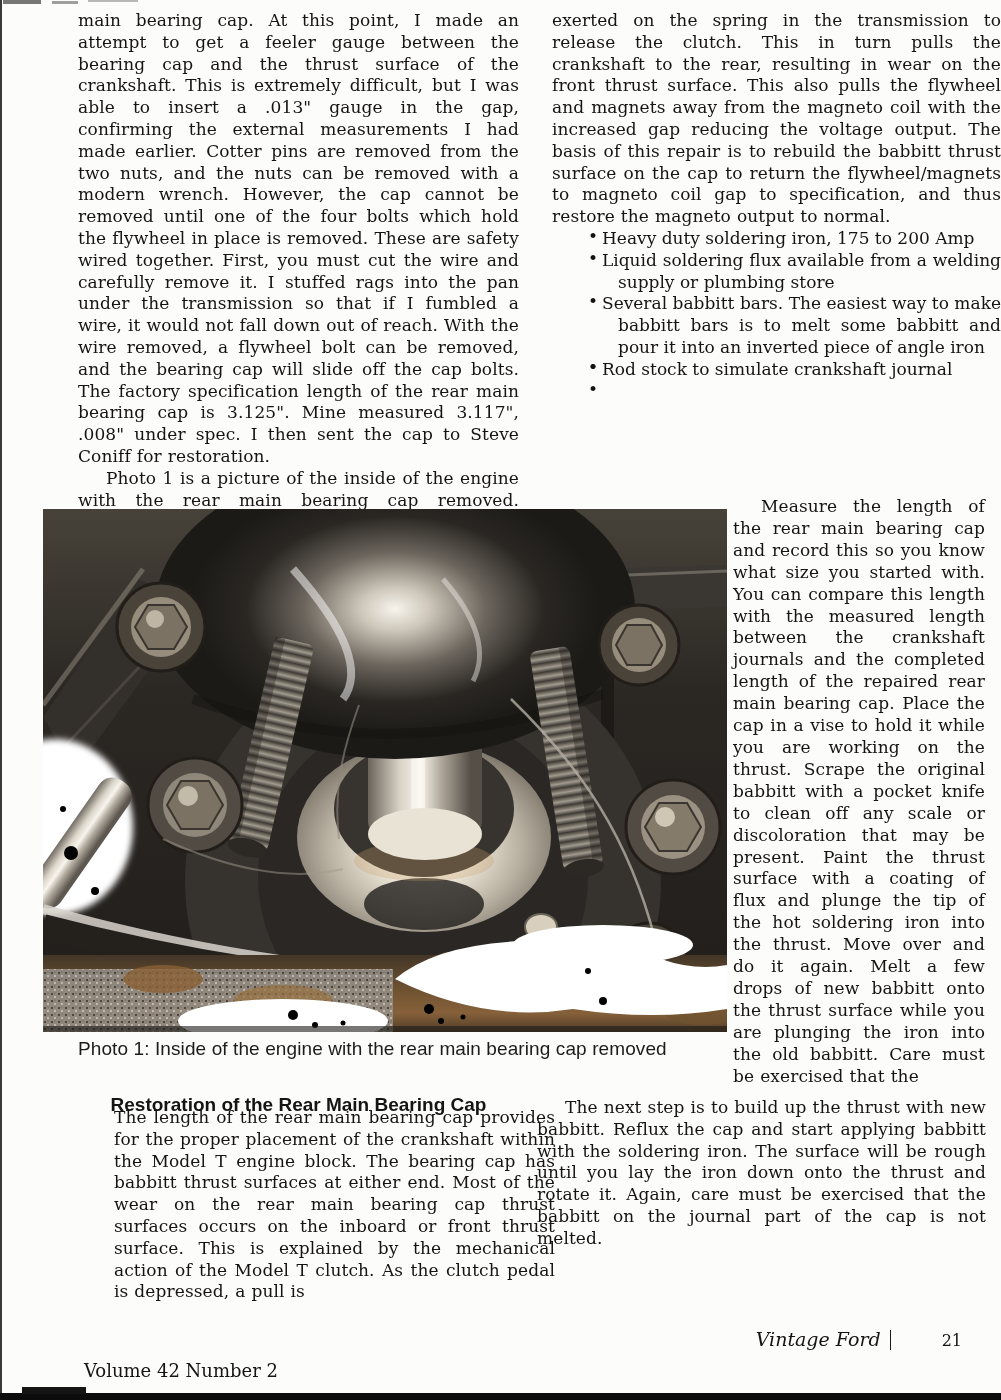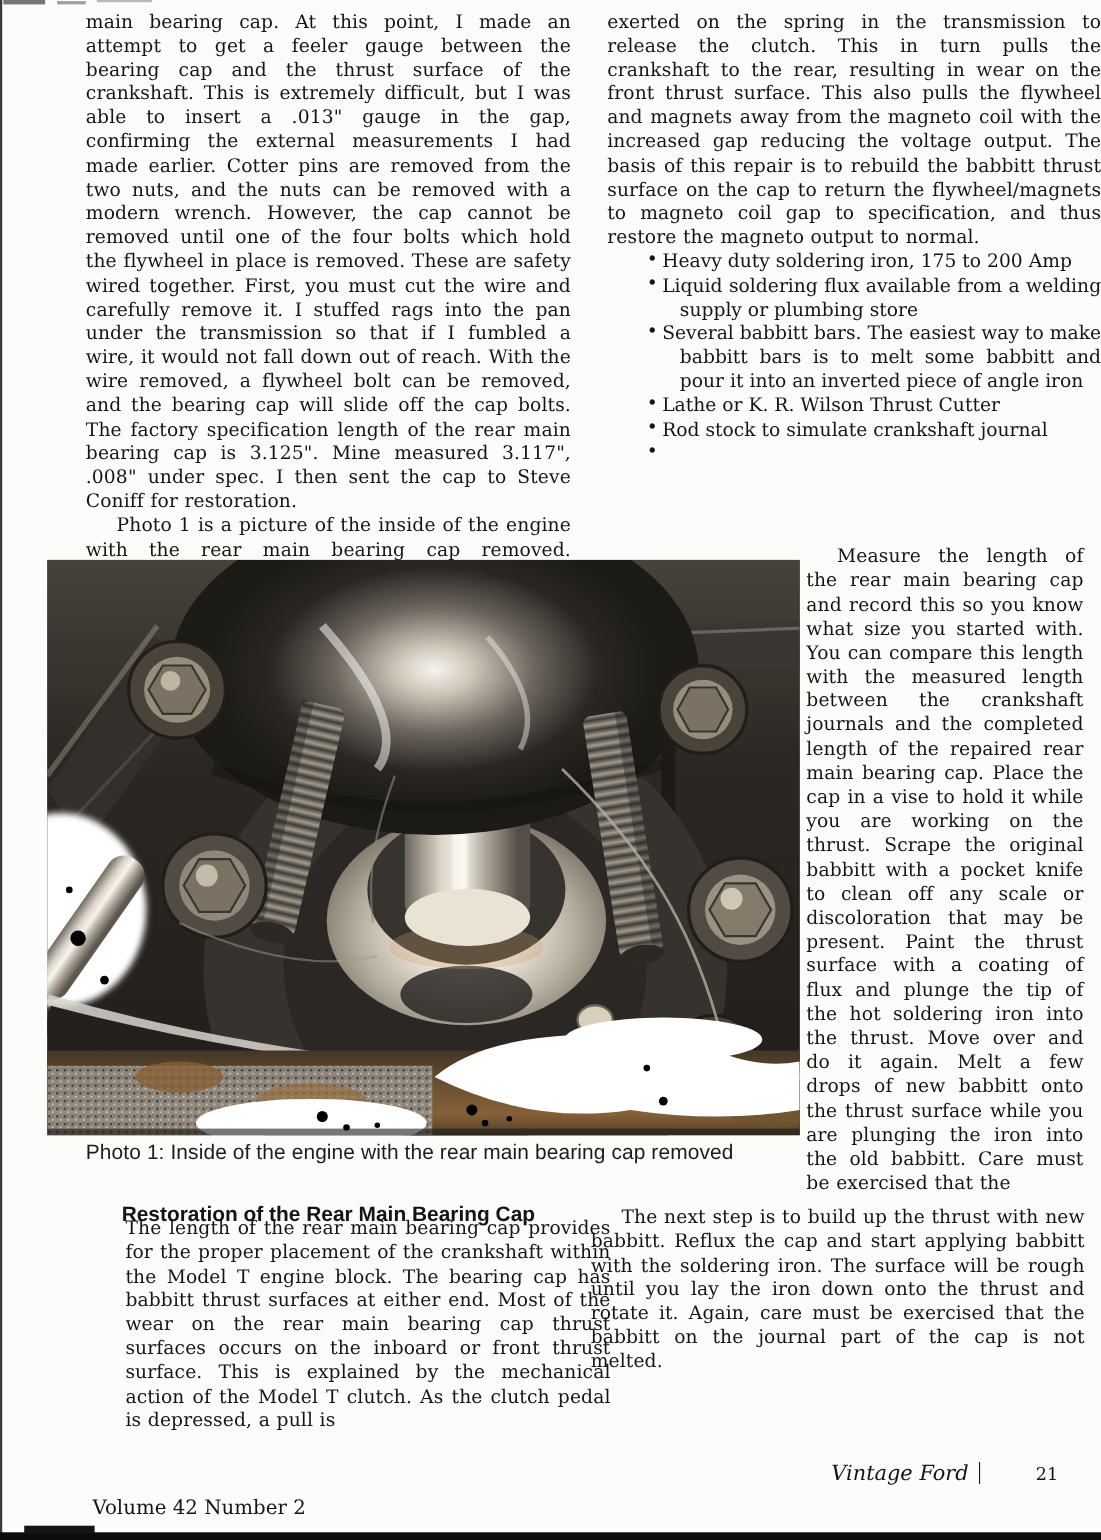--- a/index.html
+++ b/index.html
@@ -71,21 +71,21 @@
   <div class="para">main bearing cap. At this point, I made an attempt to get a feeler gauge between the bearing cap and the thrust surface of the crankshaft. This is extremely difficult, but I was able to insert a .013" gauge in the gap, confirming the external measurements I had made earlier. Cotter pins are removed from the two nuts, and the nuts can be removed with a modern wrench. However, the cap cannot be removed until one of the four bolts which hold the flywheel in place is removed. These are safety wired together. First, you must cut the wire and carefully remove it. I stuffed rags into the pan under the transmission so that if I fumbled a wire, it would not fall down out of reach. With the wire removed, a flywheel bolt can be removed, and the bearing cap will slide off the cap bolts. The factory specification length of the rear main bearing cap is 3.125". Mine measured 3.117", .008" under spec. I then sent the cap to Steve Coniff for restoration.</div>
   <div class="para ind">Photo 1 is a picture of the inside of the engine with the rear main bearing cap removed. Unfortunately, the picture does not convey the cramped area in which you must work.</div>
 </div>
 
 <div class="abs col-right-top">
   <div class="para">exerted on the spring in the transmission to release the clutch. This in turn pulls the crankshaft to the rear, resulting in wear on the front thrust surface. This also pulls the flywheel and magnets away from the magneto coil with the increased gap reducing the voltage output. The basis of this repair is to rebuild the babbitt thrust surface on the cap to return the flywheel/magnets to magneto coil gap to specification, and thus restore the magneto output to normal.</div>
   <ul class="equip-list">
     <li><span class="dot">•</span><span>Heavy duty soldering iron, 175 to 200 Amp</span></li>
     <li><span class="dot">•</span><span>Liquid soldering flux available from a welding supply or plumbing store</span></li>
     <li><span class="dot">•</span><span>Several babbitt bars. The easiest way to make babbitt bars is to melt some babbitt and pour it into an inverted piece of angle iron</span></li>
-    <li><span class="dot">•</span><span>Lathe or K. R. Wilson Thrust Cutter</span></li>
+    <li><span class="dot">•</span></li>
     <li><span class="dot">•</span><span>Rod stock to simulate crankshaft journal</span></li>
     <li><span class="dot">•</span></li>
   </ul>
 </div>
 
 <div class="abs narrow-col">
   <div class="para ind">Measure the length of the rear main bearing cap and record this so you know what size you started with. You can compare this length with the measured length between the crankshaft journals and the completed length of the repaired rear main bearing cap. Place the cap in a vise to hold it while you are working on the thrust. Scrape the original babbitt with a pocket knife to clean off any scale or discoloration that may be present. Paint the thrust surface with a coating of flux and plunge the tip of the hot soldering iron into the thrust. Move over and do it again. Melt a few drops of new babbitt onto the thrust surface while you are plunging the iron into the old babbitt. Care must be exercised that the</div>
 </div>
 
 <div class="abs photo-fig">

